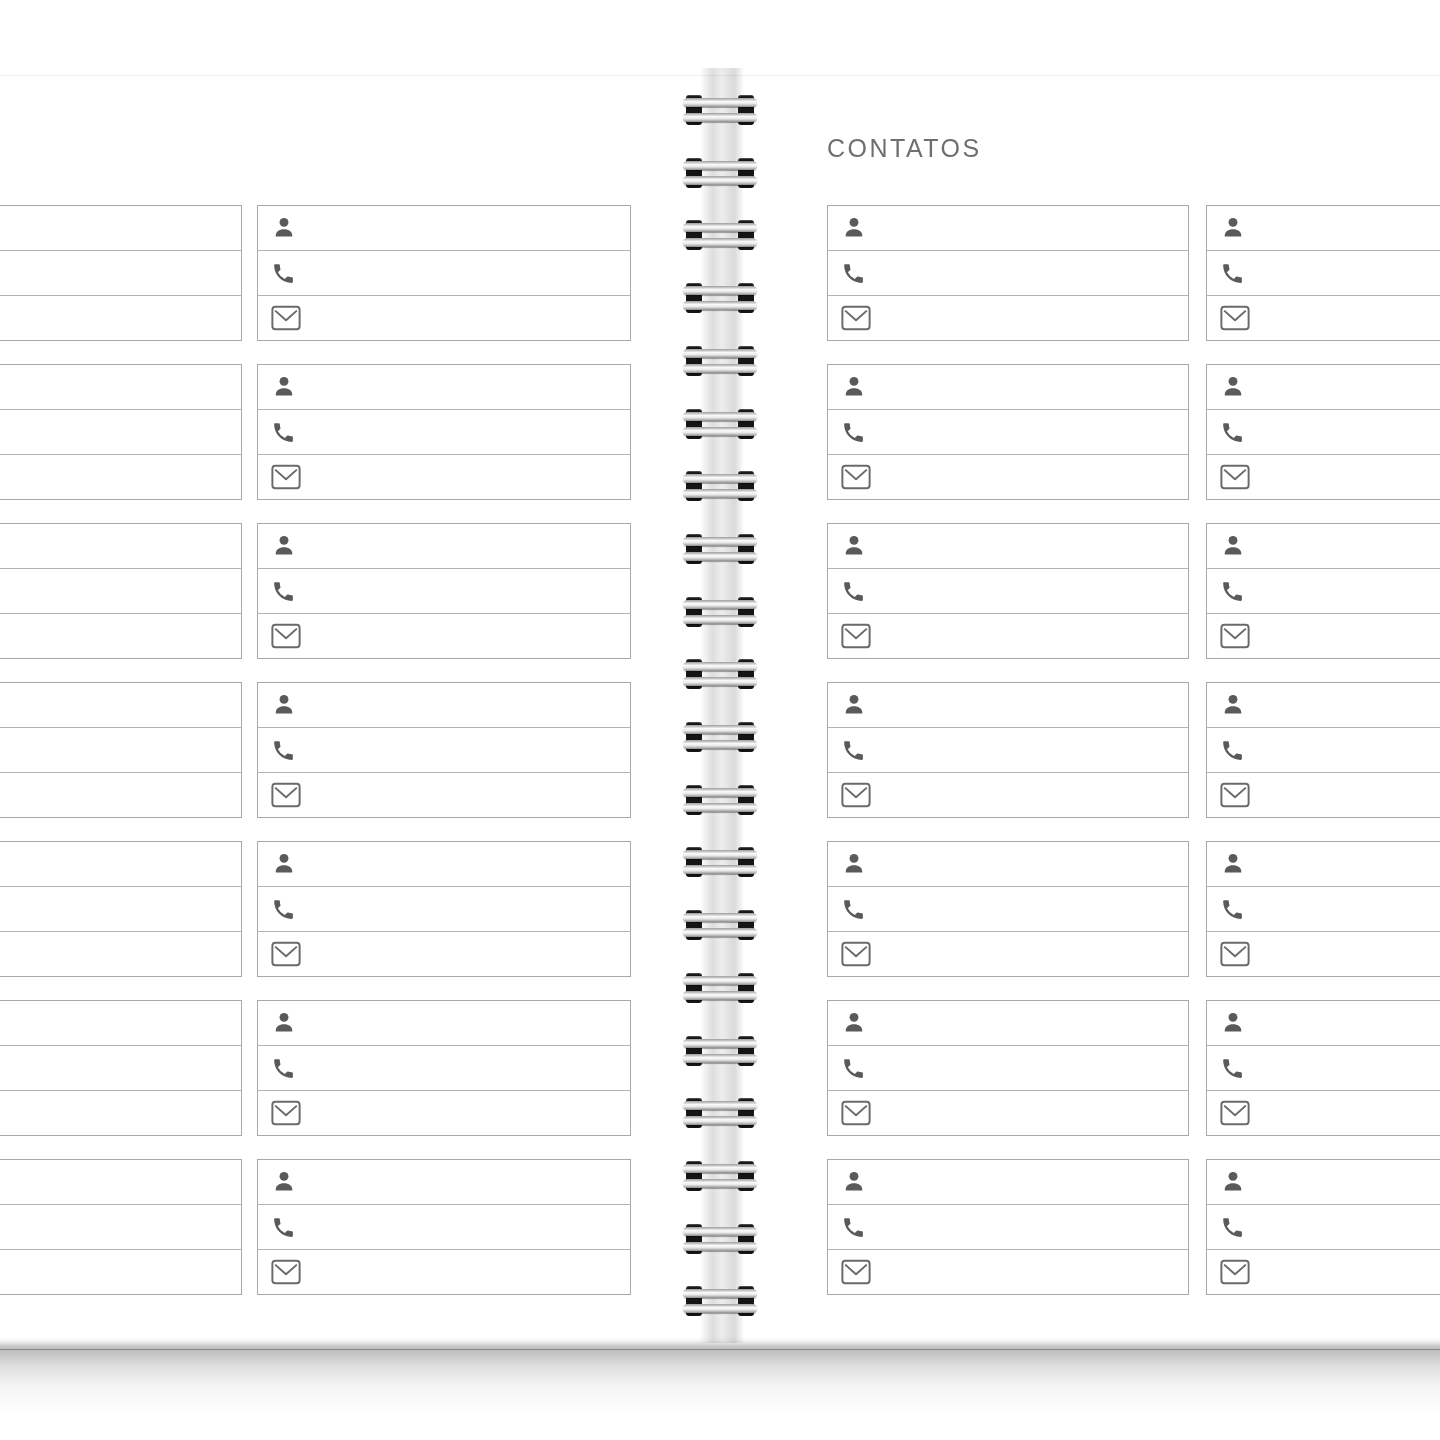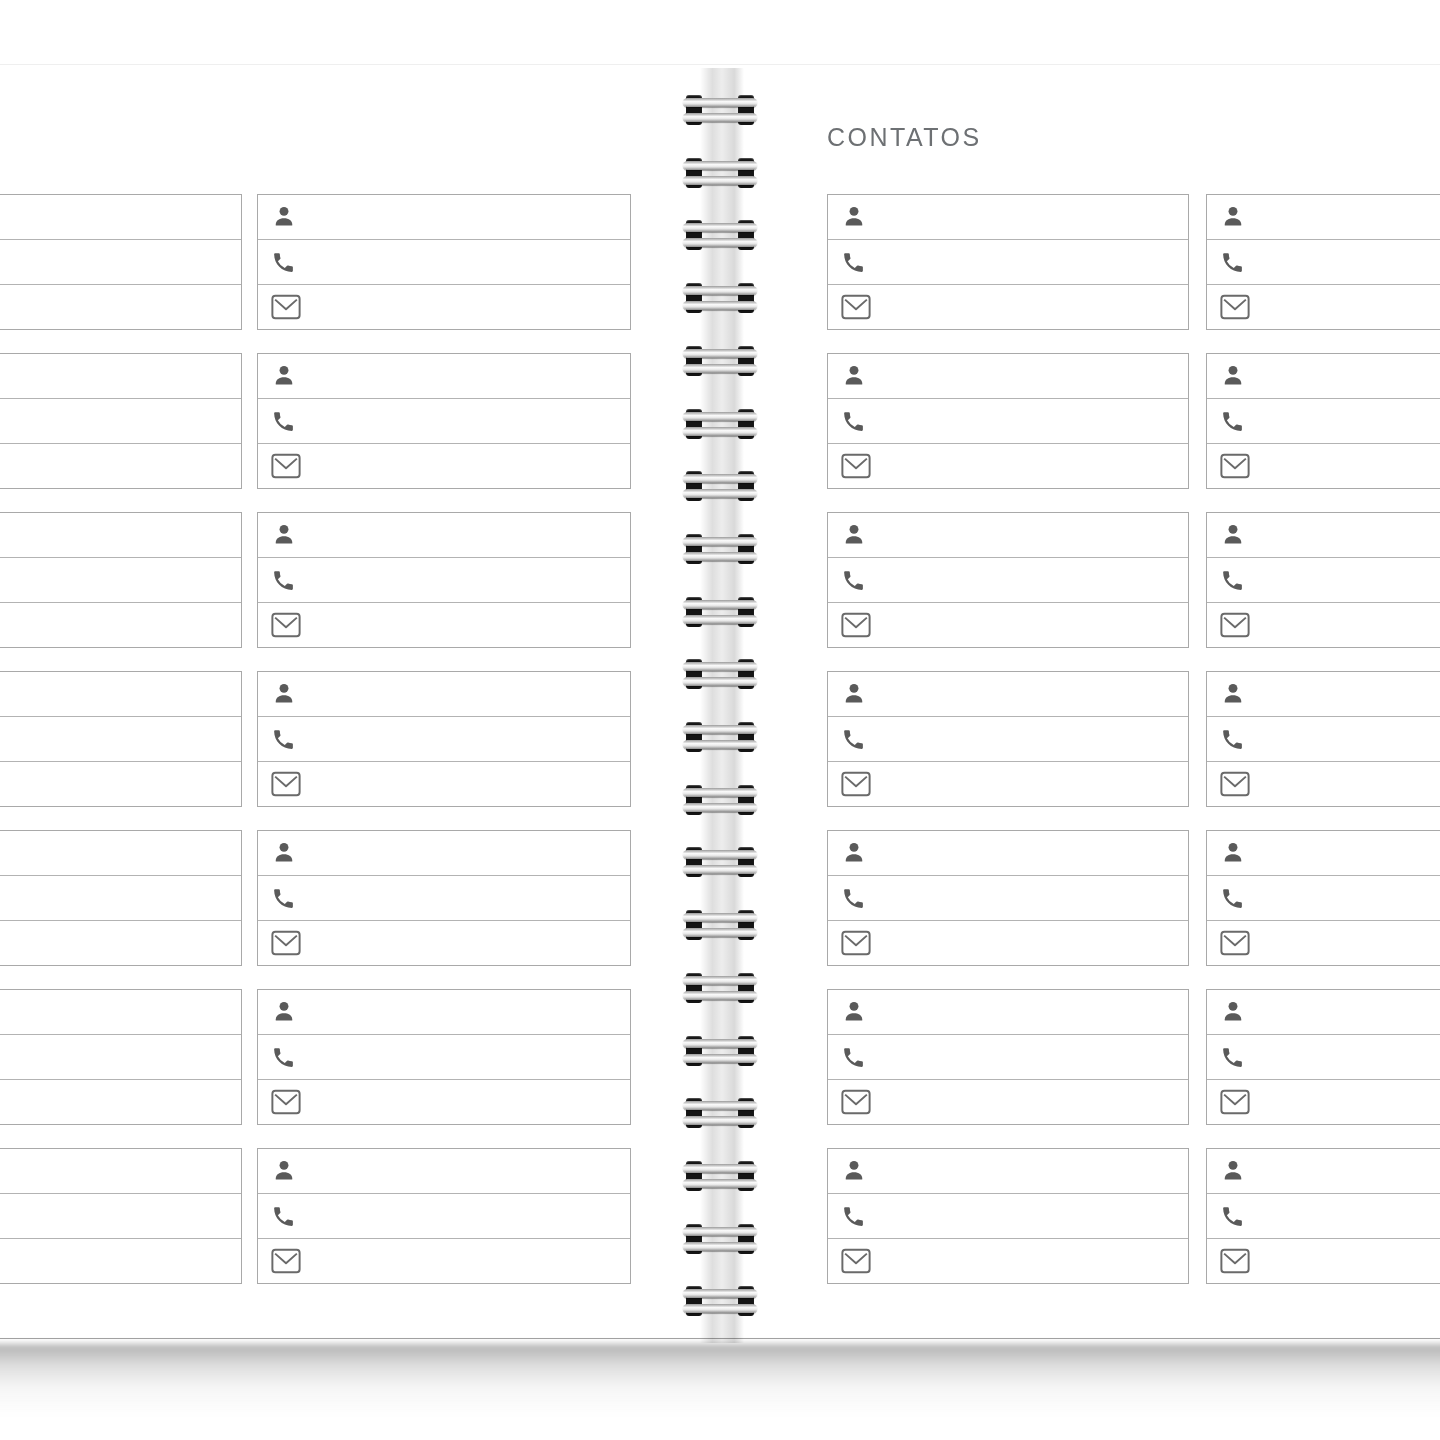--- a/index.html
+++ b/index.html
@@ -2,21 +2,21 @@
 <html style="--box-border: #a9a9a9; --row-divider: #b3b3b3; --title-color: #6d7073;"><head>
 <meta charset="utf-8">
 <style>
   html,body{margin:0;padding:0;background:#ffffff;}
   .scene{
     position:relative;width:1440px;height:1440px;overflow:hidden;
     background:#ffffff;font-family:"Liberation Sans", sans-serif;
   }
   
   .spread{
-    position:absolute;left:0;top:64px;width:1440px;height:1275px;
+    position:absolute;left:0;top:75px;width:1440px;height:1275px;
     background:#ffffff;border-top:1px solid #efefef;border-bottom:1px solid #a3a3a3;
     box-sizing:border-box;
   }
   .shadow-below{
     position:absolute;left:-10px;top:1344px;width:1460px;height:74px;
     background:linear-gradient(180deg, rgba(70,70,70,0.42) 0%, rgba(110,110,110,0.22) 30%,
                rgba(160,160,160,0.09) 60%, rgba(255,255,255,0) 100%);
     filter:blur(3px);
   }
   

